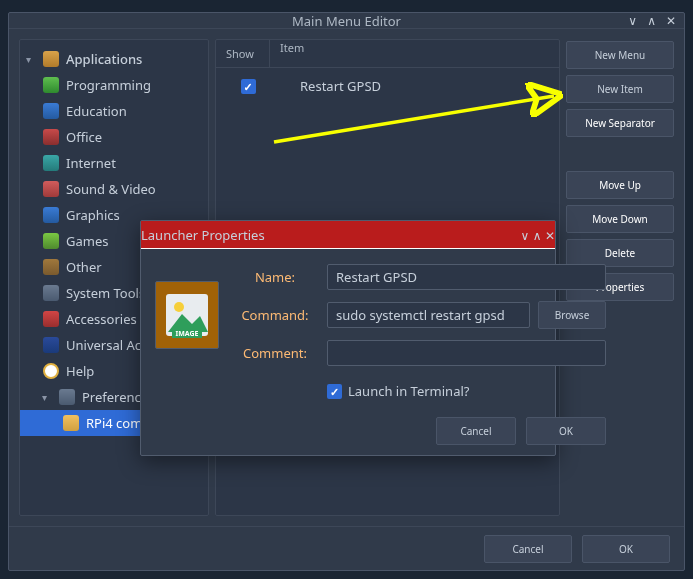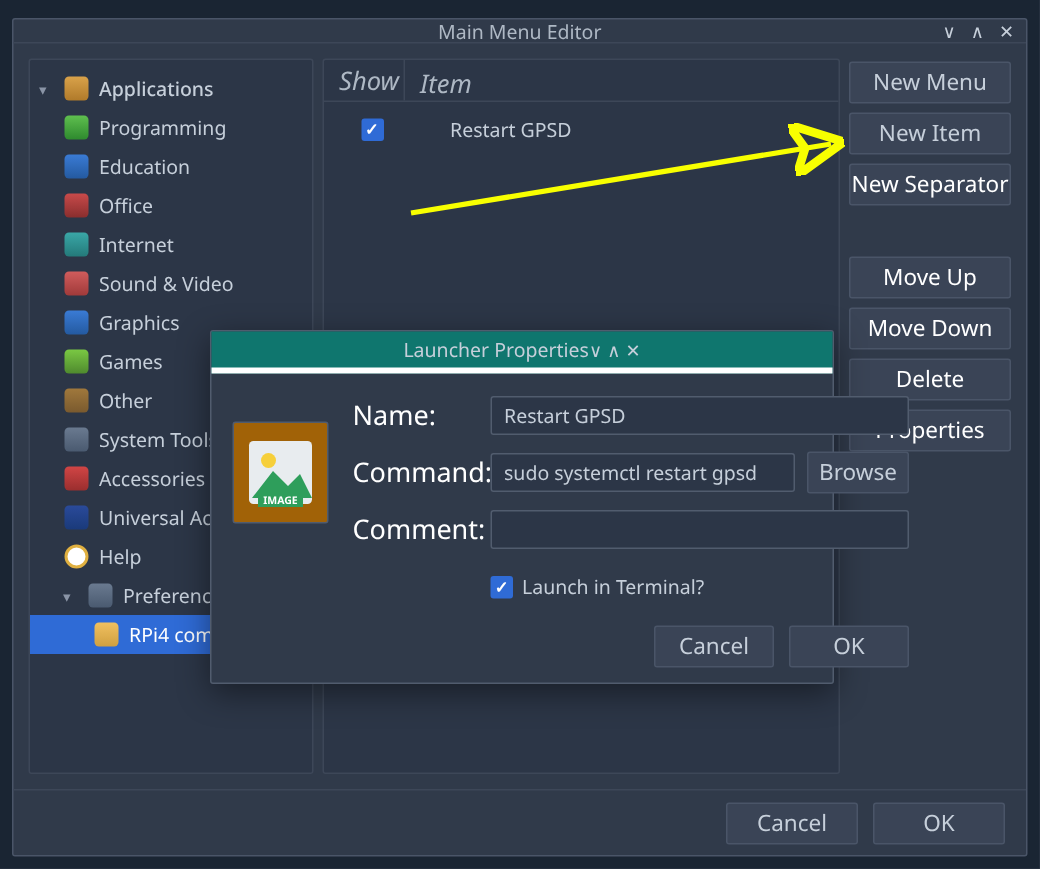--- a/index.html
+++ b/index.html
@@ -28,69 +28,69 @@
   .tree-row.level1 { padding-left: 22px; }
   .tree-row.level2 { padding-left: 42px; }
   .tree-row.selected { background:#2f6bd6; color:#fff; }
   .tree-row .exp { width:10px; color:#8a94a6; font-size:10px; }
   .tree-row .ico { width:18px; height:18px; display:inline-flex; align-items:center; justify-content:center; }
 
   .center-pane {
     flex:1; background:#2c3647; border:1px solid #3d4758; border-radius:2px;
     display:flex; flex-direction:column;
   }
-  .list-header { height:28px; display:flex; align-items:flex-end; border-bottom:1px solid #3d4758; font-size:17px; color:#aeb8c4;font-style:italic; }
+  .list-header { height:28px; display:flex; align-items:flex-start; border-bottom:1px solid #3d4758; font-size:11px; color:#aeb8c4; }
   .col-show { width:54px; padding-left:10px; border-right:1px solid #3d4758; height:100%; display:flex; align-items:center;}
   .col-item { flex:1; padding-left:10px; }
   .list-body { flex:1; padding-top:4px; }
   .list-row { height:28px; display:flex; align-items:center; font-size:13px; color:#c6cfda;}
   .list-row .col-show { border:none; justify-content:center; }
   .chk {
     width:15px; height:15px; background:#2f6bd6; border-radius:2px; display:inline-flex;
     align-items:center; justify-content:center; color:#fff; font-size:11px; font-weight:bold;
   }
   .col-item .name { padding-left:20px; }
 
   .right-col { width:108px; display:flex; flex-direction:column; gap:6px; padding-top:2px;}
   .btn {
     height:28px; background:#3a4456; border:1px solid #4a5568; border-radius:2px;
-    color:#c6cfda; font-size:15px; display:flex; align-items:center; justify-content:center;
+    color:#c6cfda; font-size:10px; display:flex; align-items:center; justify-content:center;
     cursor:default;
     text-align:center;
   }
   .btn.disabled { color:#ffffff; }
 
   .footer { height:44px; border-top:1px solid #3d4758; display:flex; align-items:center; justify-content:flex-end; gap:10px; padding:0 14px;}
 
   
   .arrow-wrap { position:absolute; left:268px; top:72px; width:300px; height:80px; pointer-events:none; }
 
   
   .dialog {
     position:absolute; left:140px; top:220px; width:416px;
     background:#303a4a; border:1px solid #515c6e; border-radius:2px;
     box-shadow: 0 6px 22px rgba(0,0,0,.45);
     display:flex; flex-direction:column;
   }
   .dlg-titlebar {
-    height:28px; background:#0f766e; display:flex; align-items:center; justify-content:center;
-    position:relative; font-size:13px; color:#c6cfda; border-bottom:4px solid #ffffff;
+    height:28px; background:#b91c1c; display:flex; align-items:center; justify-content:space-between;
+    position:relative; font-size:13px; color:#c6cfda; border-bottom:1px solid #ffffff;
   }
   .dlg-titlebar .tb-icons{ right:8px; }
   .dlg-body {
     padding:12px 14px 10px 14px; display:grid;
     grid-template-columns: 72px 84px 1fr auto; grid-auto-rows:32px;
     column-gap:8px; row-gap:6px; align-items:center;
   }
   .img-box {
     grid-row: 1 / span 3; grid-column:1;
     width:64px; height:68px; border:1px solid #515c6e; border-radius:2px;
     display:flex; align-items:center; justify-content:center; background:#a16207;
   }
-  .lbl { grid-column:2; text-align:left; font-size:18px; color:#ffffff; padding-right:4px;}
+  .lbl { grid-column:2; text-align:center; font-size:13px; color:#fdba74; padding-right:4px;}
   .field {
     grid-column:3 / span 2; height:26px; background:#2c3647; border:1px solid #515c6e;
     border-radius:2px; color:#c6cfda; font-size:13px; padding:0 8px; outline:none;
   }
   .field.cmd { grid-column:3; }
   .browse { grid-column:4; width:68px; }
   .terminal-row { grid-column:3 / span 2; display:flex; align-items:center; gap:6px; font-size:13px; color:#c6cfda;}
   .dlg-footer { grid-column:1 / span 4; display:flex; justify-content:flex-end; gap:10px; padding-top:4px;}
 
   

